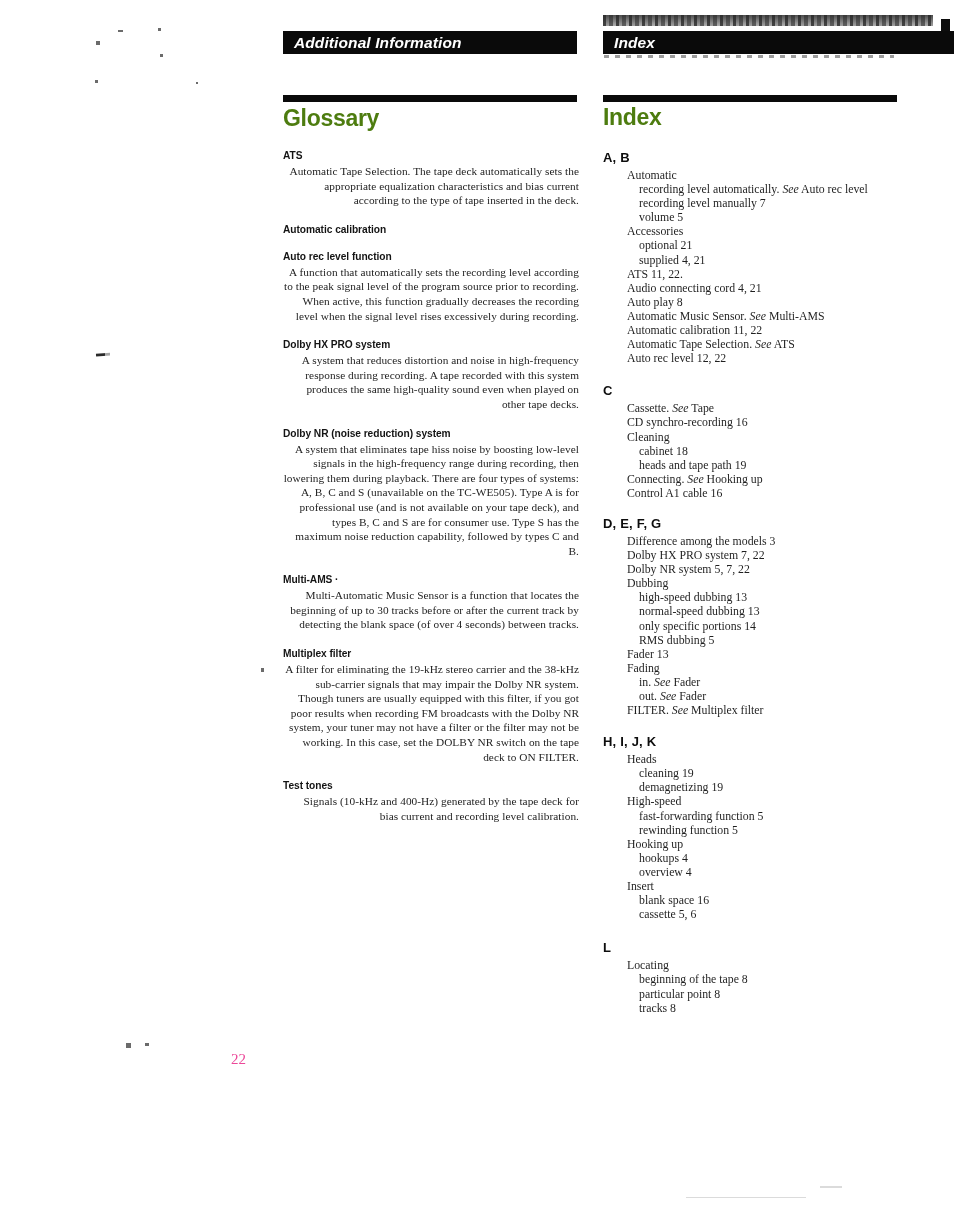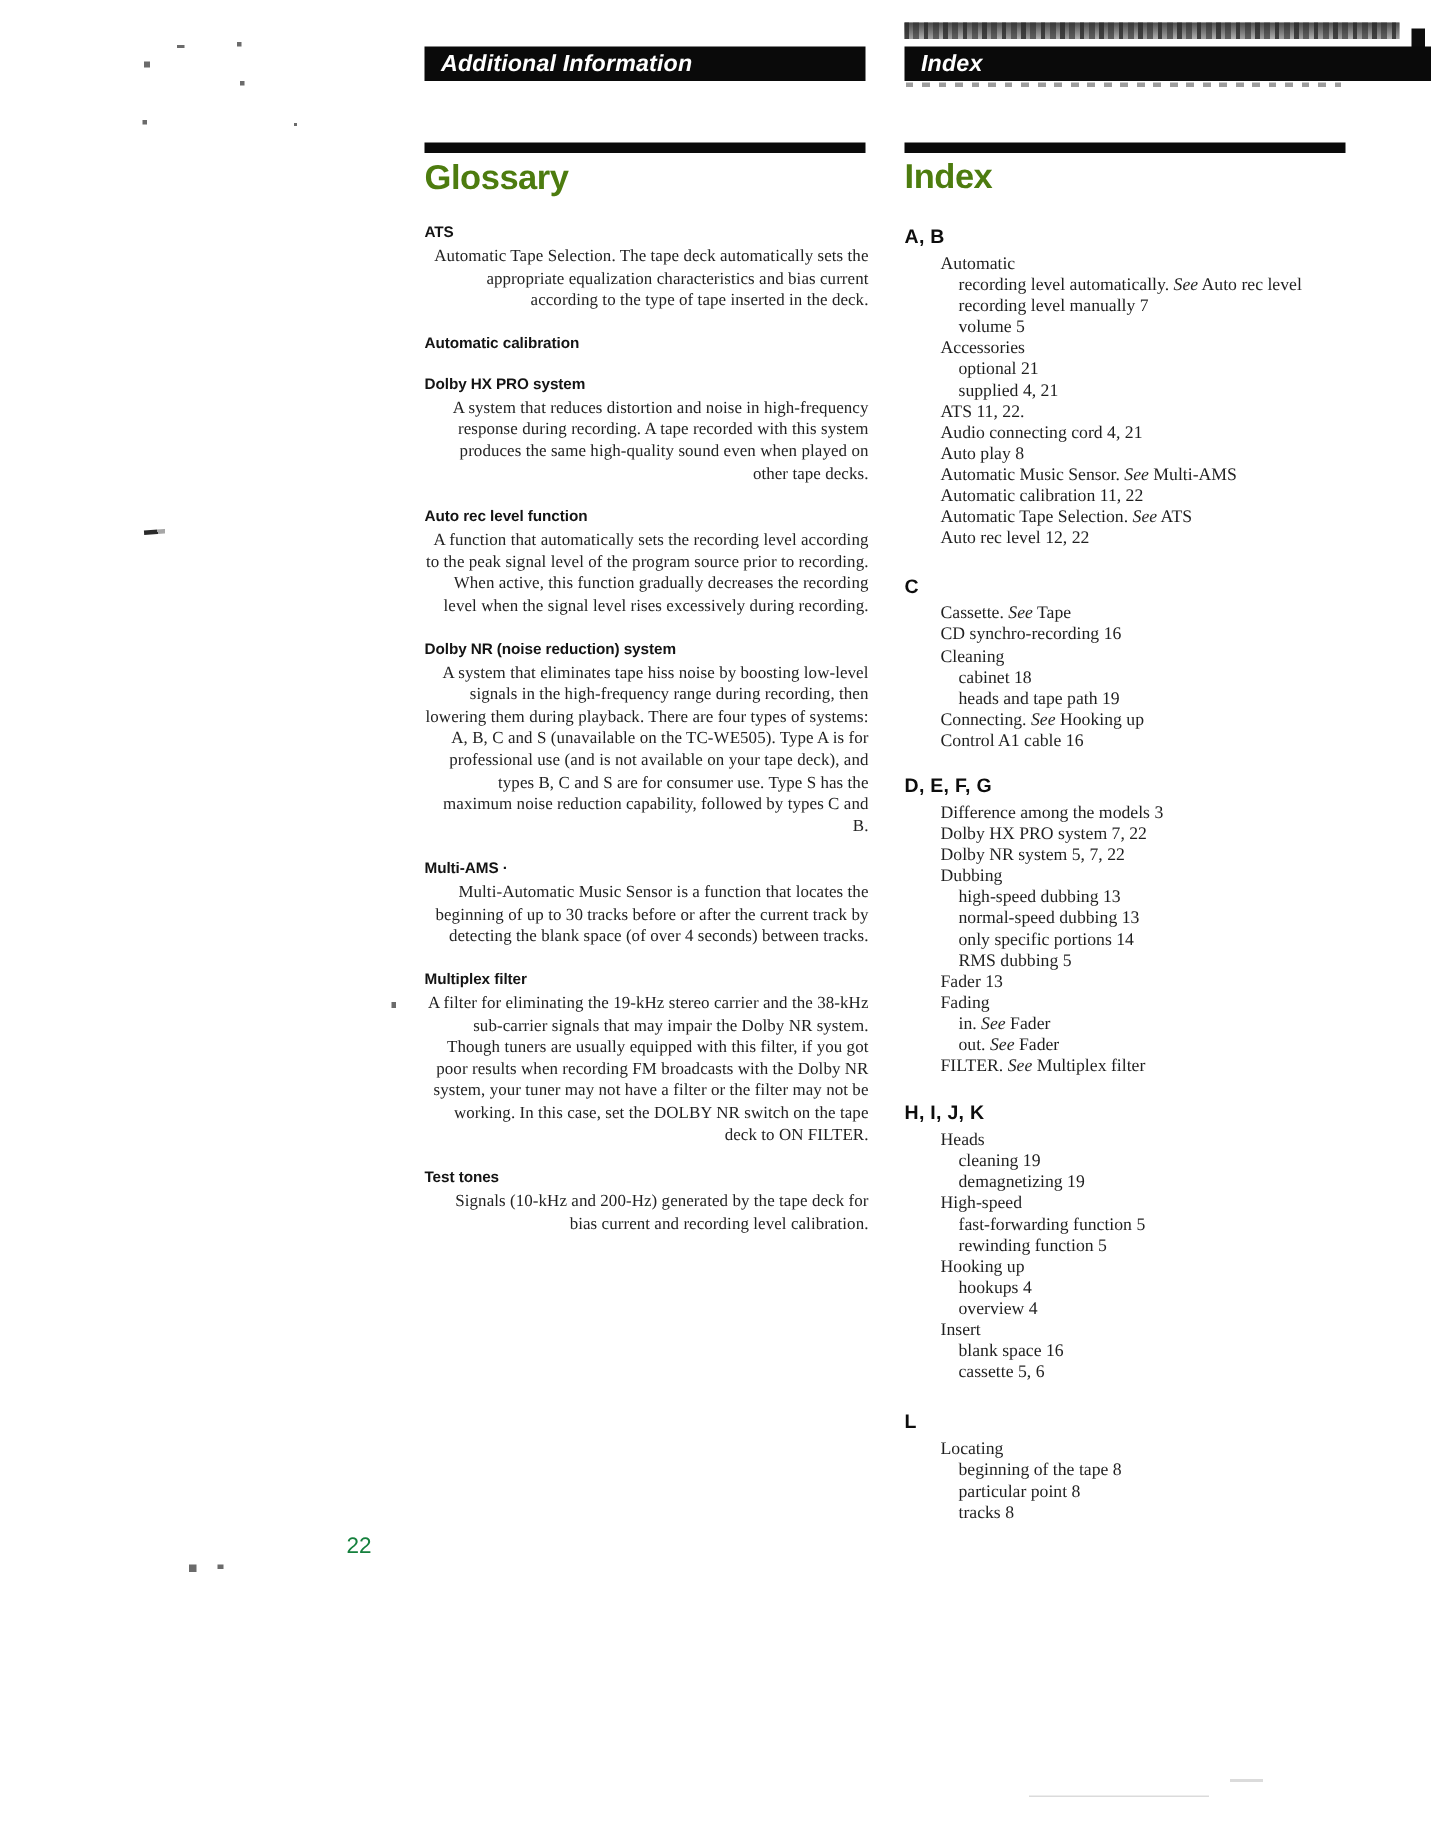--- a/index.html
+++ b/index.html
@@ -159,24 +159,24 @@
   
   .gap-c  { margin-top: 18px; }
   .gap-d  { margin-top: 16px; }
   .gap-h  { margin-top: 17px; }
   .gap-l  { margin-top: 19px; }
 
   
   .page-no {
     position: absolute;
     left: 231px;
-    top: 1022px;
-    font-family: Liberation Sans, sans-serif;
+    top: 1051px;
+    font-family: Liberation Serif, serif;
     font-size: 15px;
-    color: #15803d;
+    color: #ec4899;
   }
 
   
   .speck {
     position: absolute;
     background: #3a3a3a;
     opacity: 0.75;
   }
   .dash-art {
     position: absolute;
@@ -226,42 +226,42 @@
 
   <div class="glossary" id="glossary-body">
       <div class="gl-entry">
         <div class="gl-term">ATS</div>
         <div class="gl-def">Automatic Tape Selection.  The tape deck automatically sets the appropriate equalization characteristics and bias current according to the type of tape inserted in the deck.</div>
       </div>
       <div class="gl-entry">
         <div class="gl-term">Automatic calibration</div>
       </div>
       <div class="gl-entry">
+        <div class="gl-term">Auto rec level function</div>
+        <div class="gl-def">A function that automatically sets the recording level according to the peak signal level of the program source prior to recording. When active, this function gradually decreases the recording level when the signal level rises excessively during recording.</div>
+      </div>
+      <div class="gl-entry">
         <div class="gl-term">Dolby HX PRO system</div>
         <div class="gl-def">A system that reduces distortion and noise in high-frequency response during recording.  A tape recorded with this system produces the same high-quality sound even when played on other tape decks.</div>
       </div>
       <div class="gl-entry">
-        <div class="gl-term">Auto rec level function</div>
-        <div class="gl-def">A function that automatically sets the recording level according to the peak signal level of the program source prior to recording. When active, this function gradually decreases the recording level when the signal level rises excessively during recording.</div>
-      </div>
-      <div class="gl-entry">
         <div class="gl-term">Dolby NR (noise reduction) system</div>
         <div class="gl-def">A system that eliminates tape hiss noise by boosting low-level signals in the high-frequency range during recording, then lowering them during playback. There are four types of systems:  A, B, C and S (unavailable on the TC-WE505).  Type A is for professional use (and is not available on your tape deck), and types B, C and S are for consumer use.  Type S has the maximum noise reduction capability, followed by types C and B.</div>
       </div>
       <div class="gl-entry">
         <div class="gl-term">Multi-AMS  ·</div>
         <div class="gl-def">Multi-Automatic Music Sensor is a function that locates the beginning of up to 30 tracks before or after the current track by detecting the blank space (of over 4 seconds) between tracks.</div>
       </div>
       <div class="gl-entry">
         <div class="gl-term">Multiplex filter</div>
         <div class="gl-def">A filter for eliminating the 19-kHz stereo carrier and the 38-kHz sub-carrier signals that may impair the Dolby NR system.  Though tuners are usually equipped with this filter, if you got poor results when recording FM broadcasts with the Dolby NR system, your tuner may not have a filter or the filter may not be working.  In this case, set the DOLBY NR switch on the tape deck to ON FILTER.</div>
       </div>
       <div class="gl-entry">
         <div class="gl-term">Test tones</div>
-        <div class="gl-def">Signals (10-kHz and 200-Hz) generated by the tape deck for bias current and recording level calibration.</div>
+        <div class="gl-def">Signals (10-kHz and 400-Hz) generated by the tape deck for bias current and recording level calibration.</div>
       </div>
     </div>
 
   <div class="index" id="index-body">
       <div class="ix-group ">
         <div class="ix-letter">A, B</div>
         <ul class="ix-items">
           <li class="ix-l1">Automatic</li>
           <li class="ix-l2">recording level automatically.  <span class="see">See</span> Auto rec level</li>
           <li class="ix-l2">recording level manually  7</li>

